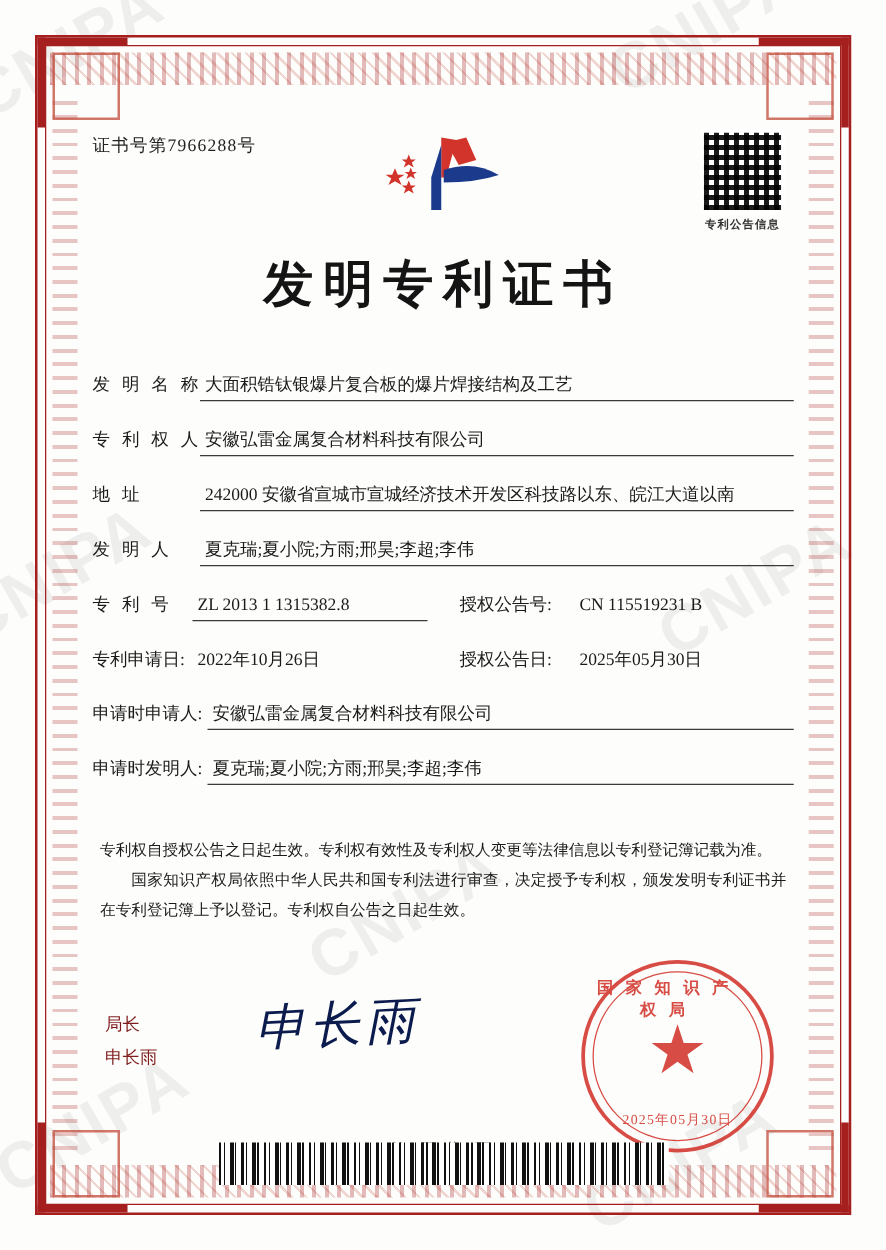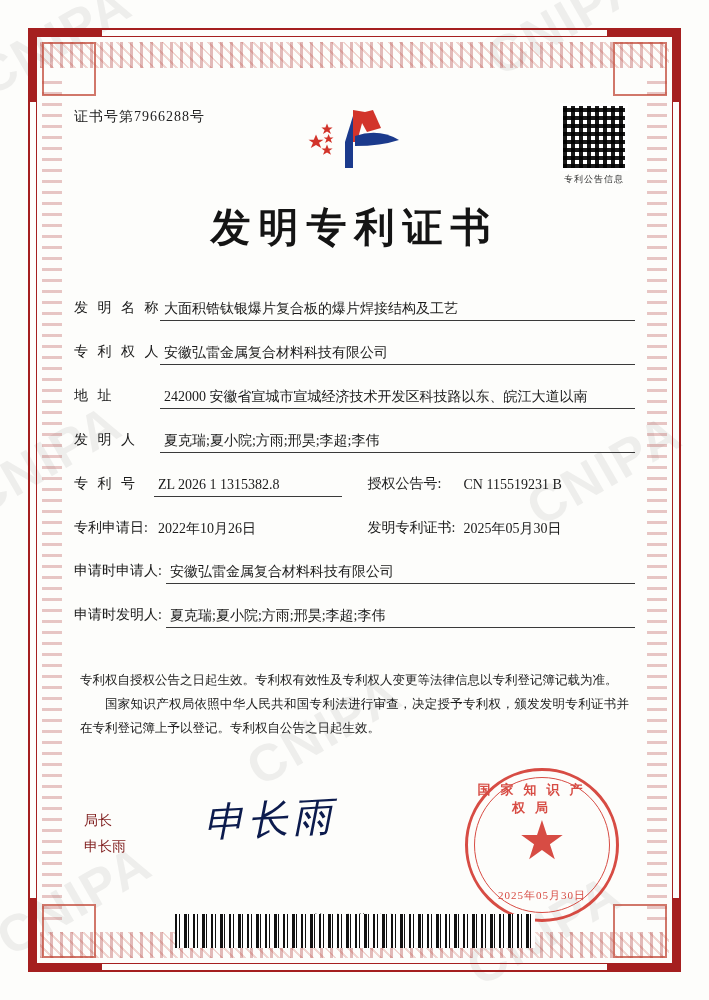--- a/index.html
+++ b/index.html
@@ -116,21 +116,21 @@
     width:62px;height:62px;
     margin:0 auto;
     background:
       repeating-linear-gradient(0deg,#1a1a1a 0 4px,#fff 4px 8px),
       repeating-linear-gradient(90deg,#1a1a1a 0 4px,#fff 4px 8px);
     background-blend-mode:multiply;
     border:2px solid #fff;
     box-shadow:0 0 0 1px #fff;
   }
   .qr-label{
-    font-size:9px;color:#333;margin-top:3px;letter-spacing:1px;
+    font-size:9px;color:#333;margin-top:3px;letter-spacing:1px;font-weight:bold;
   }
   .main-title{
     text-align:center;
     font-size:40px;
     font-weight:bold;
     letter-spacing:8px;
     color:#141414;
     margin:74px 0 0 0;
     font-family:"Liberation Serif","DejaVu Serif",serif;
   }
@@ -319,35 +319,35 @@
       </div>
 
       <div class="row">
         <div class="lbl">发 明 人</div>
         <div class="val">夏克瑞;夏小院;方雨;邢昊;李超;李伟</div>
       </div>
 
       <div class="row two-col">
         <div class="half">
           <div class="lbl">专 利 号</div>
-          <div class="val">ZL 2026 1 1315382.8</div>
+          <div class="val">ZL 2013 1 1315382.8</div>
         </div>
         <div class="half r">
           <div class="lbl">授权公告号:</div>
           <div class="val noline">CN 115519231 B</div>
         </div>
       </div>
 
       <div class="row two-col">
         <div class="half">
           <div class="lbl wide">专利申请日:</div>
           <div class="val noline">2022年10月26日</div>
         </div>
         <div class="half r">
-          <div class="lbl">发明专利证书:</div>
+          <div class="lbl">授权公告日:</div>
           <div class="val noline">2025年05月30日</div>
         </div>
       </div>
 
       <div class="row">
         <div class="lbl wide" style="width:92px;flex:0 0 92px;">申请时申请人:</div>
         <div class="val">安徽弘雷金属复合材料科技有限公司</div>
       </div>
 
       <div class="row">

